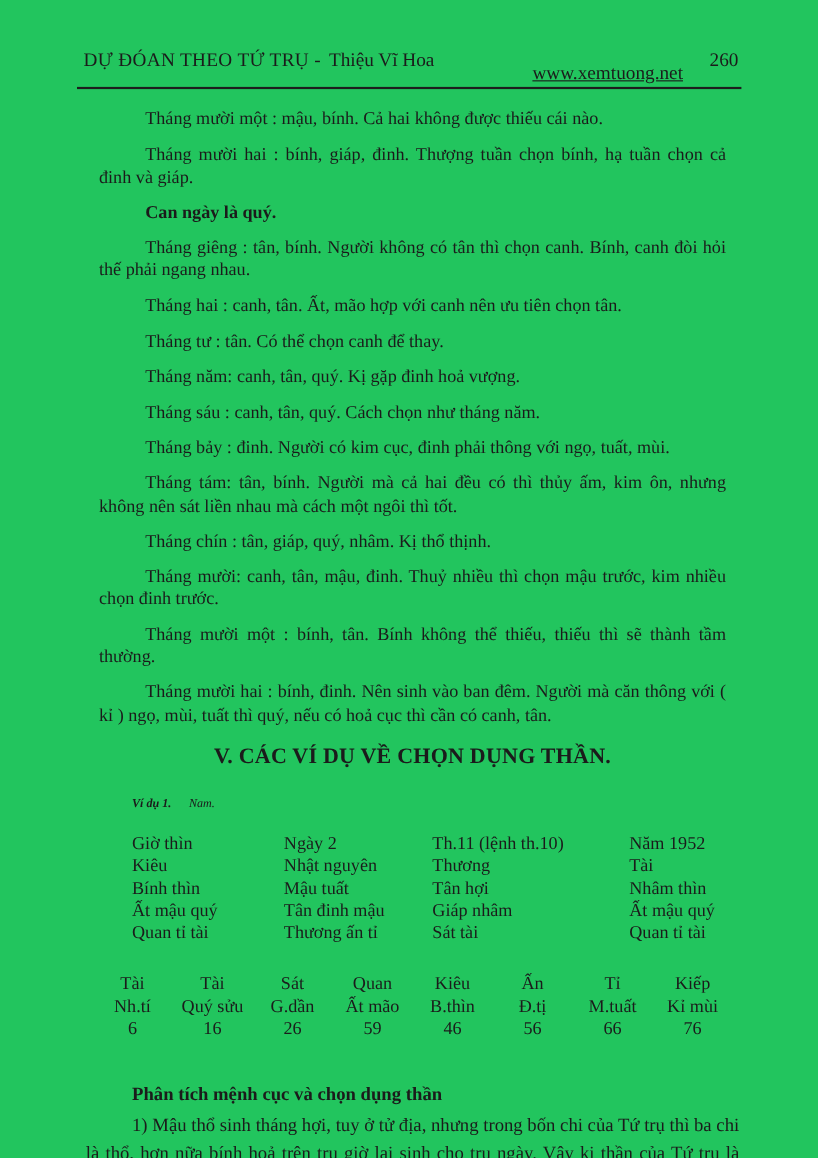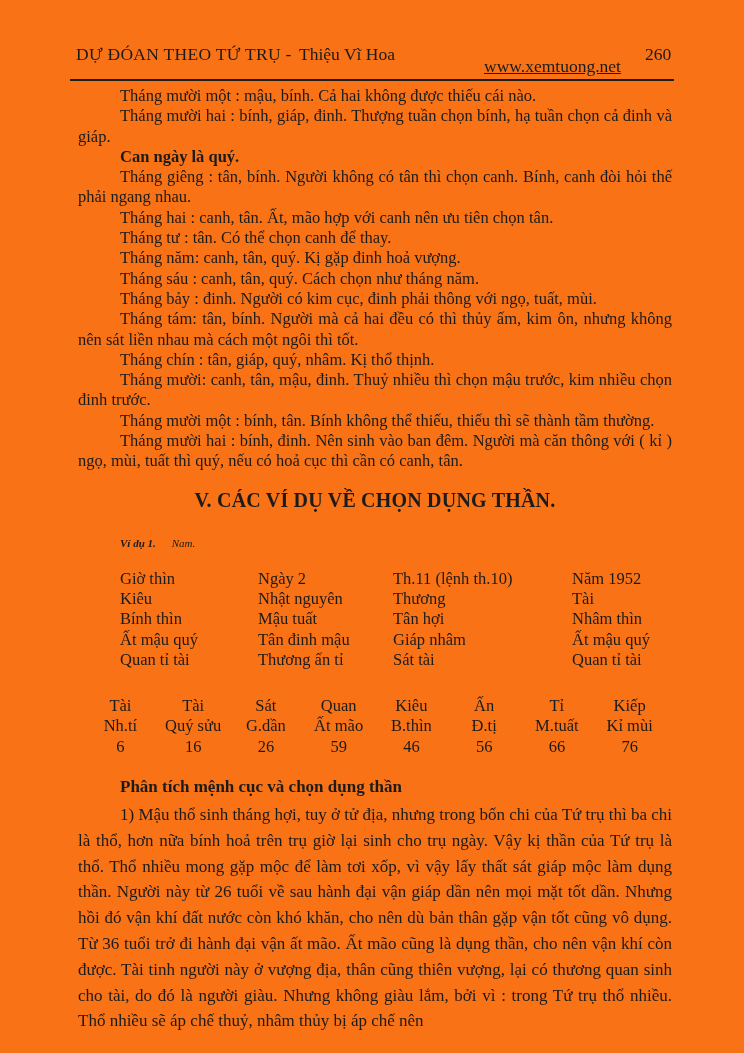--- a/index.html
+++ b/index.html
@@ -3,34 +3,34 @@
 <meta charset="utf-8">
 <style>
   html,body{margin:0;padding:0;}
   body{
     width:744px;height:1053px;
     background:#ffffff;
     font-family:"Liberation Serif", serif;
     color:#1b1b1b;
     -webkit-font-smoothing:antialiased;
   }
-  .page{position:relative;width:744px;height:1053px;background:#f97316;overflow:hidden;}
+  .page{position:relative;width:744px;height:1053px;background:#22c55e;overflow:hidden;}
 
   
   .hdr-title{position:absolute;left:76px;top:44px;font-size:17.5px;letter-spacing:.3px;white-space:nowrap;}
   .hdr-author{position:absolute;left:299px;top:44px;font-size:17.5px;white-space:nowrap;}
   .hdr-url{position:absolute;left:484px;top:56px;font-size:17.5px;text-decoration:underline;white-space:nowrap;color:#1b1b1b;}
   .hdr-page{position:absolute;left:645px;top:44px;font-size:17.5px;}
   .rule{position:absolute;left:70px;top:79px;width:604px;height:0;border-top:2px solid #1d1d1d;}
 
   
   .content{position:absolute;left:78px;top:86px;width:594px;}
 
   .months{font-size:16.5px;line-height:20.3px;}
-  .months p{margin:0;text-indent:42px;text-align:justify;}
+  .months p{margin:12px;text-indent:42px;text-align:justify;}
   .months p.bold{font-weight:bold;font-family:Liberation Serif, serif;}
 
   .section-heading{margin:17px 0 0;text-align:center;font-size:20px;font-weight:bold;letter-spacing:.2px;}
 
   .example-label{margin:21px 0 16px;padding-left:42px;font-size:11px;line-height:20px;font-style:italic;}
   .example-label b{font-weight:bold;}
   .example-label .gender{margin-left:16px;}
 
   .pillars{
     margin-top:2px;padding-left:42px;
@@ -39,21 +39,21 @@
   }
   .pillars div{white-space:nowrap;}
 
   .luck{
     margin-top:26px;padding:0 6px;
     display:grid;grid-template-columns:repeat(8,1fr);
     text-align:center;font-size:16.5px;line-height:20.3px;
   }
   .luck div{white-space:nowrap;}
 
-  .analysis-heading{margin:20px 0 0;padding-left:42px;font-size:17px;font-weight:bold;}
+  .analysis-heading{margin:40px 0 0;padding-left:42px;font-size:17px;font-weight:bold;}
   .analysis-para{margin:5px 0 0;text-indent:42px;text-align:justify;font-size:17px;line-height:25.8px;}
 </style>
 </head>
 <body>
 
 <div class="page">
 
   <span class="hdr-title">DỰ ĐÓAN THEO TỨ TRỤ -</span>
   <span class="hdr-author">Thiệu Vĩ  Hoa</span>
   <span class="hdr-url">www.xemtuong.net</span>

